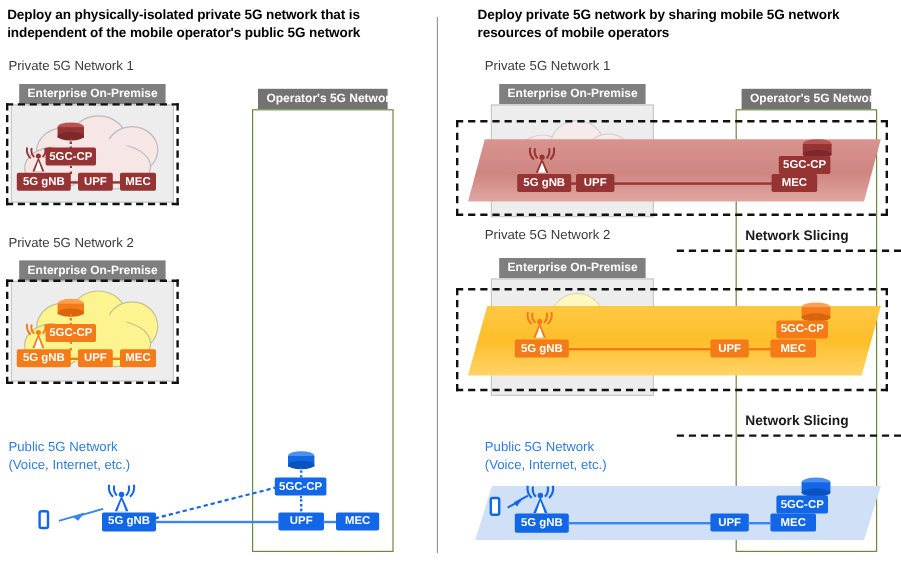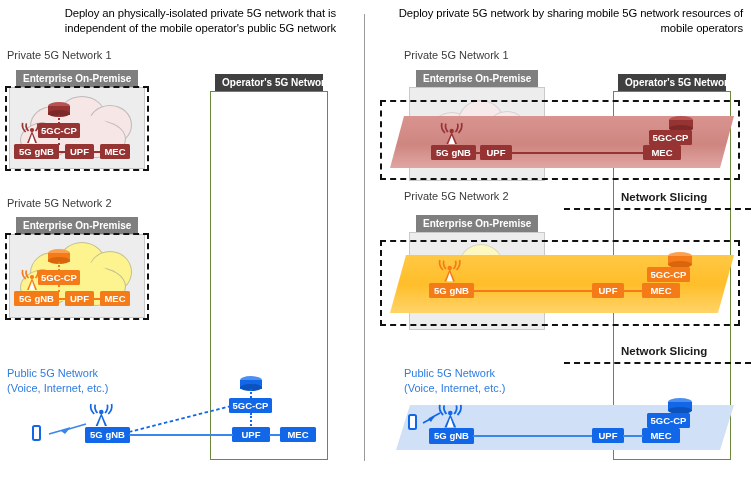--- a/index.html
+++ b/index.html
@@ -14,38 +14,38 @@
   .panel { position: absolute; top: 0; height: 477px; }
   #panel-left  { left: 0;   width: 364px; }
   #panel-right { left: 372px; width: 379px; }
 
   #vdivider {
     position: absolute; left: 364px; top: 14px;
     width: 1px; height: 447px; background: #9a9a9a;
   }
 
   .ptitle {
-    position: absolute; font-size: 11.3px; font-weight: normal;
-    color: #000; line-height: 15px; letter-spacing: -0.1px; text-align: right;
+    position: absolute; font-size: 11.3px; font-weight: bold;
+    color: #000; line-height: 15px; letter-spacing: -0.1px;
   }
 
   .sublabel {
     position: absolute; font-size: 11px; color: #3b3b3b;
     white-space: nowrap;
   }
   .sublabel.blue { color: #2f7ce0; line-height: 14.5px; }
 
   
   .zonechip {
     position: absolute; height: 17px; line-height: 17px;
     font-size: 10px; font-weight: bold; color: #ffffff;
     text-align: center; white-space: nowrap; padding: 0 7px;
   }
   .zonechip.grey  { background: #7f7f7f; }
-  .zonechip.green { background: #404040; }
+  .zonechip.green { background: #737373; }
   .zonechip::after {
     content: ""; position: absolute; left: 6px; right: 6px;
     bottom: -4px; height: 4px;
   }
   .zonechip.grey::after  { background: #b4b4b4; }
   .zonechip.green::after { background: #9cba6e; }
 
   
   .zonebody { position: absolute; }
   .zonebody.grey {

